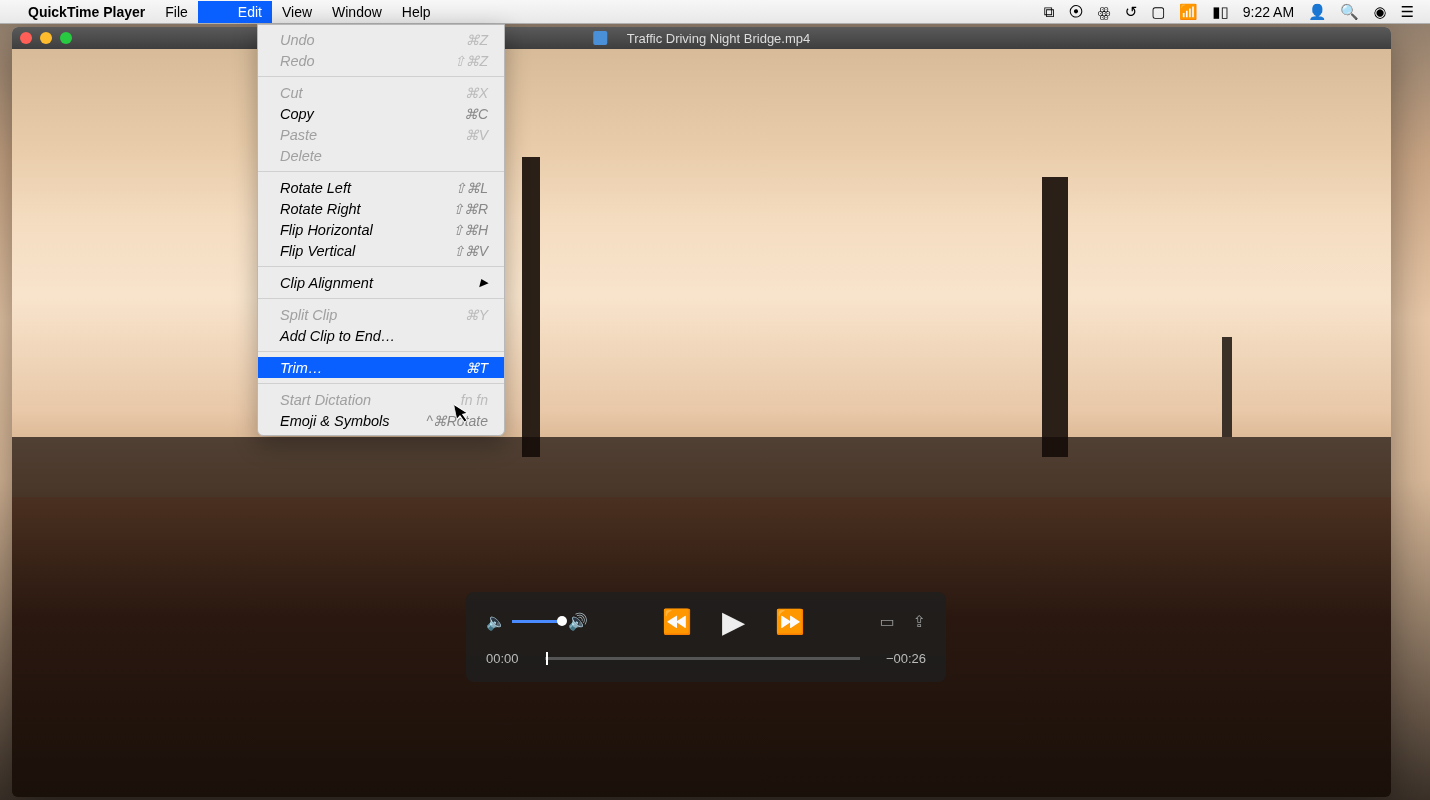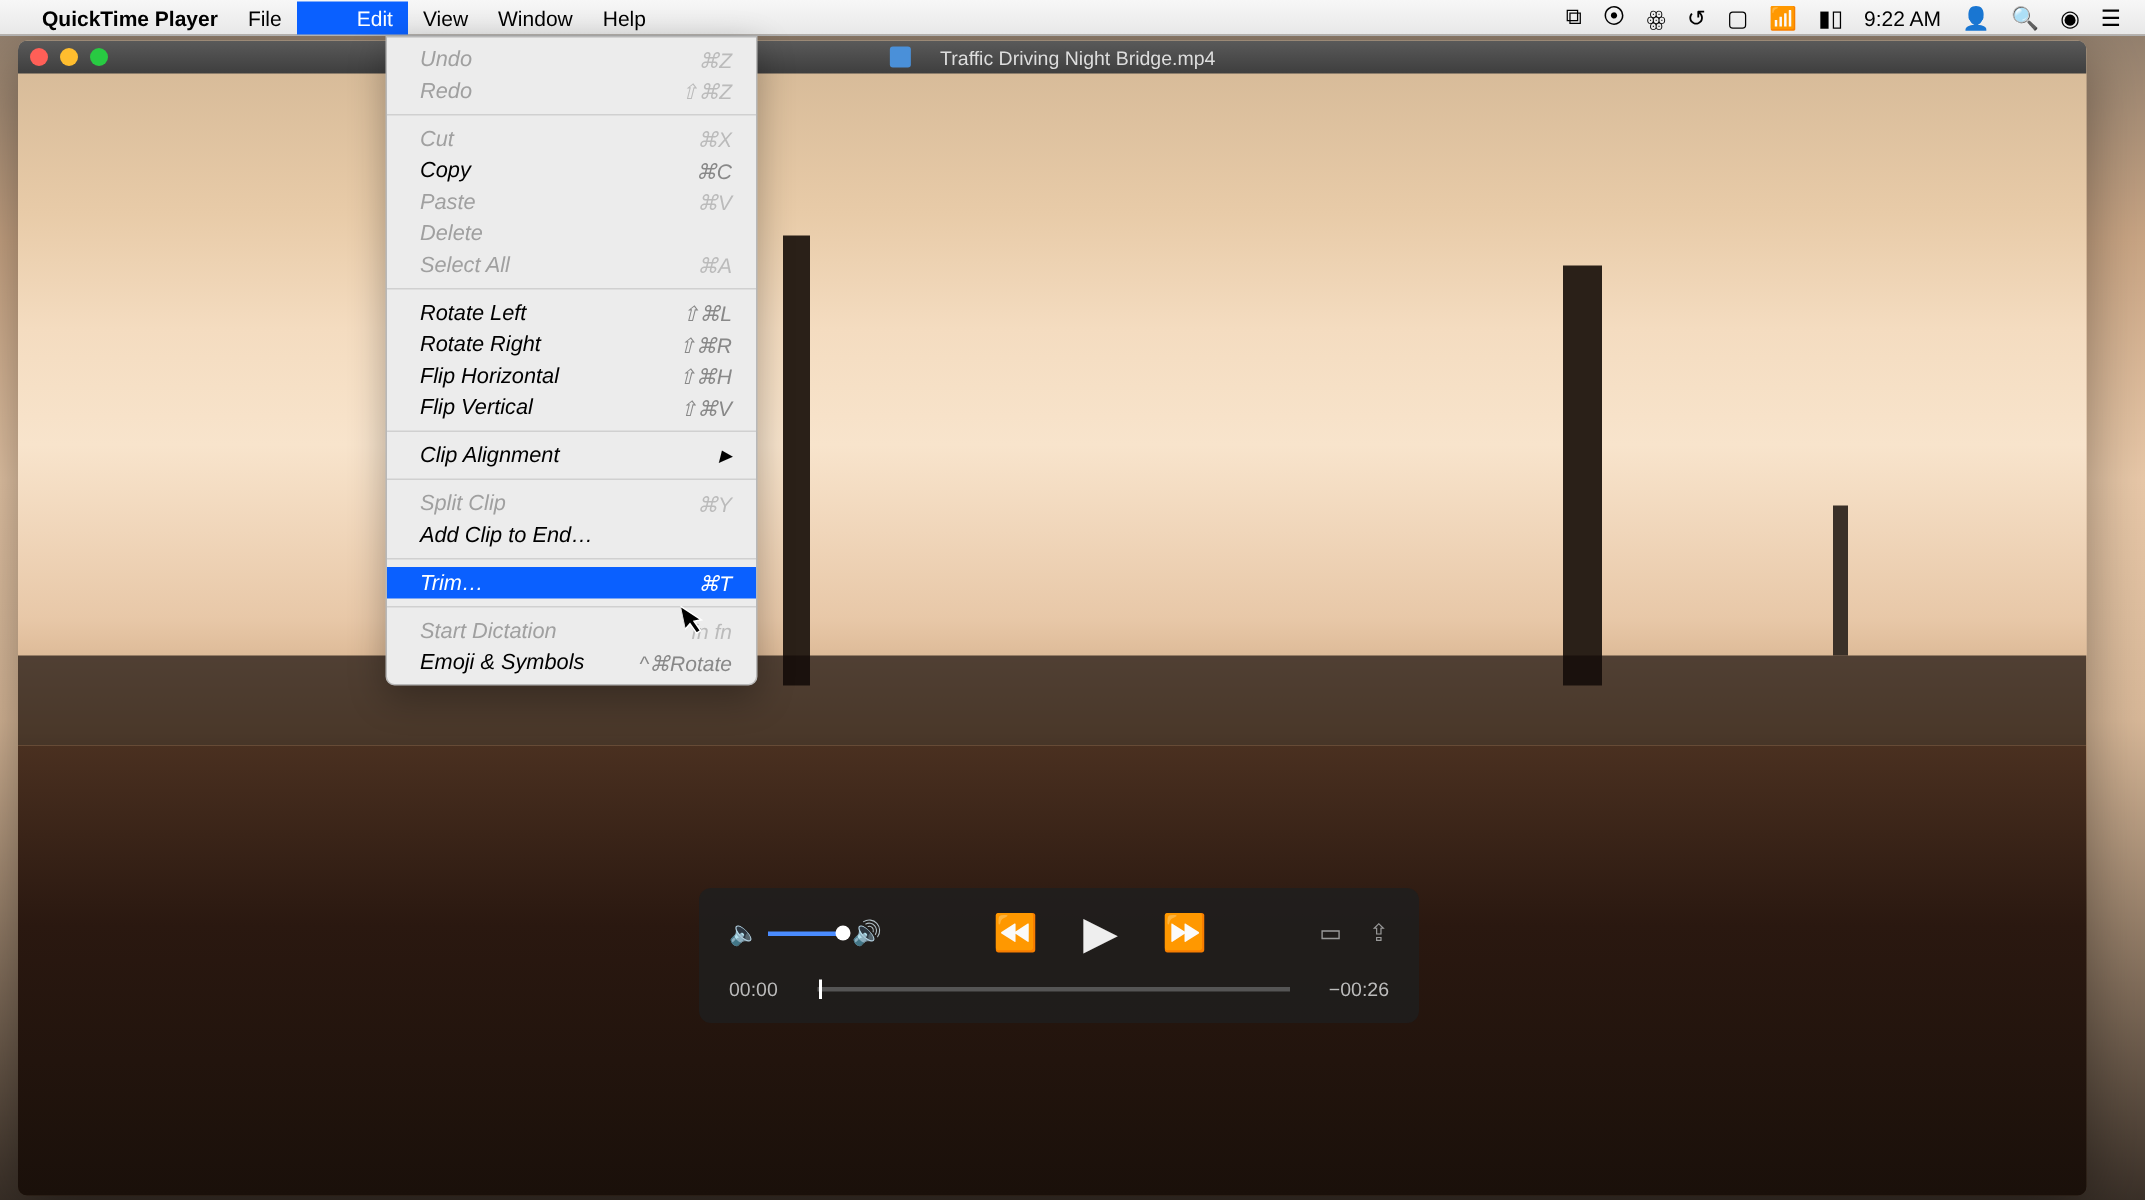--- a/index.html
+++ b/index.html
@@ -243,24 +243,20 @@
       <span class="shortcut">⌘C</span>
     </div>
     <div class="dd-item disabled">
       <span>Paste</span>
       <span class="shortcut">⌘V</span>
     </div>
     <div class="dd-item disabled">
       <span>Delete</span>
       <span class="shortcut"></span>
     </div>
-    <div class="dd-item disabled">
-      <span>Select All</span>
-      <span class="shortcut">⌘A</span>
-    </div>
     <div class="dd-sep"></div>
     <div class="dd-item">
       <span>Rotate Left</span>
       <span class="shortcut">⇧⌘L</span>
     </div>
     <div class="dd-item">
       <span>Rotate Right</span>
       <span class="shortcut">⇧⌘R</span>
     </div>
     <div class="dd-item">

